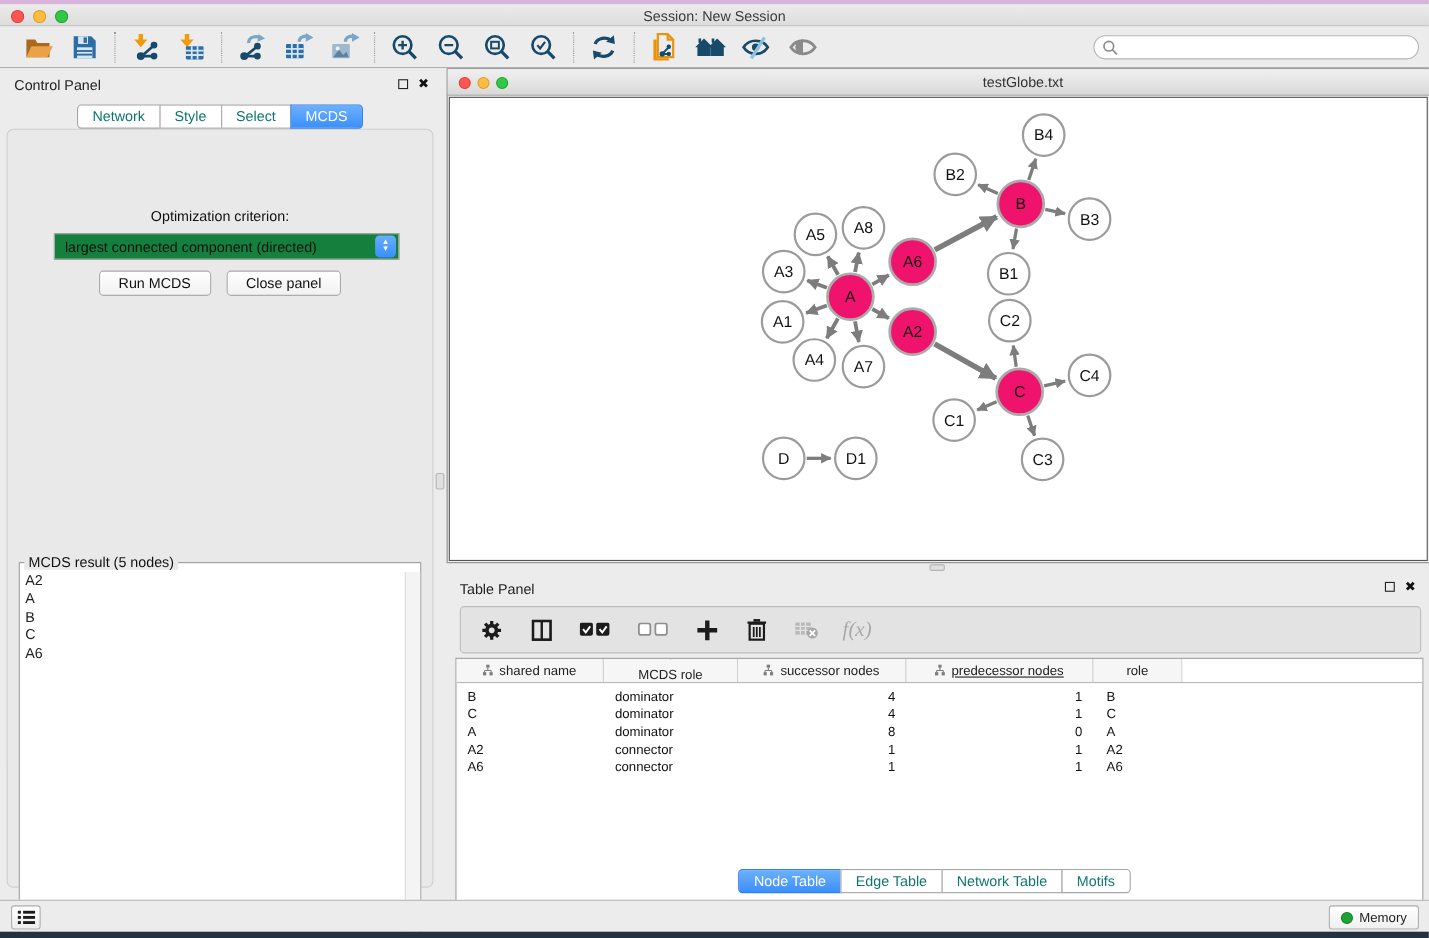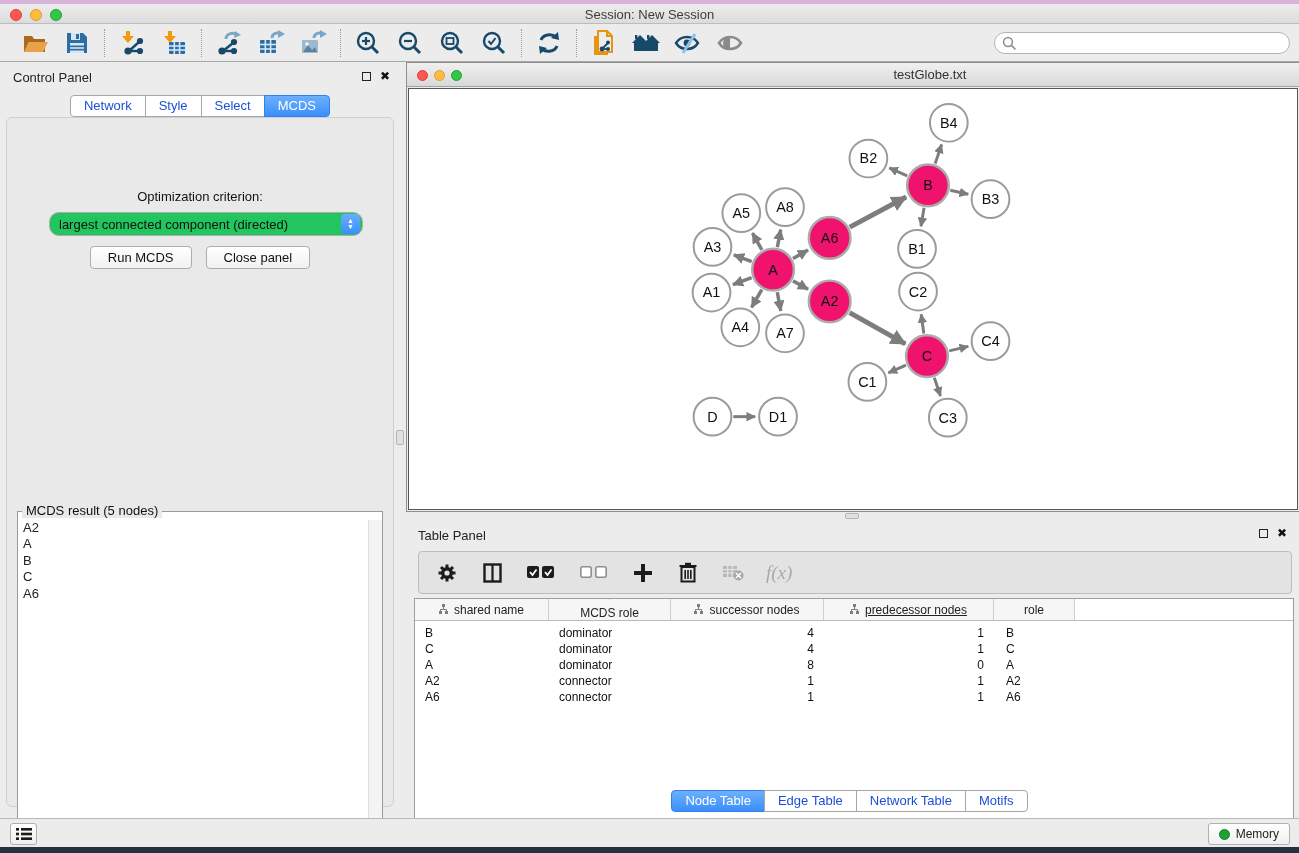--- a/index.html
+++ b/index.html
@@ -34,31 +34,31 @@
   
   .control-panel { position:absolute; left:0; top:62px; width:400px; height:756px; background:#ececec; }
   .panel-head { position:absolute; left:0; top:0; width:100%; height:28px; }
   .panel-title { position:absolute; left:13px; top:8px; font-size:13px; color:#222; }
   .panel-btns { position:absolute; right:10px; top:9px; display:flex; gap:9px; align-items:center; }
   .float-glyph { width:9px; height:9px; border:1.5px solid #222; display:inline-block; }
   .close-glyph { font-size:12px; font-weight:bold; color:#111; line-height:10px; }
 
   .seg-tabs { display:flex; }
   .seg-tab { height:22px; line-height:20px; padding:0 13px; background:#fff; border:1px solid #a6a6a6;
-    margin-left:-1px; font-size:13px; color:#1d4ed8; }
+    margin-left:-1px; font-size:13px; color:#0f766e; }
   .seg-tab:first-child { border-radius:4px 0 0 4px; margin-left:0; }
   .seg-tab:last-child { border-radius:0 4px 4px 0; }
   .seg-tab.selected { background:linear-gradient(#6cb0fc,#3b8ffb); border-color:#3080ee; color:#fff; }
   .cp-tabs { position:absolute; left:0; top:33px; width:100%; display:flex; justify-content:center; z-index:3; }
 
   .cp-body { position:absolute; left:6px; top:55px; width:388px; height:690px; background:#e9e9e9;
     border:1px solid #cfcfcf; border-radius:6px; }
   .opt-label { position:absolute; left:0; width:100%; top:71px; text-align:center; font-size:13px; color:#111; }
-  .dropdown { position:absolute; left:42px; top:94px; width:314px; height:24px; background:#22c55e;
-    border:1px solid #ababab; border-radius:10px; display:flex; align-items:center; }
+  .dropdown { position:absolute; left:42px; top:94px; width:314px; height:24px; background:#15803d;
+    border:1px solid #ababab; border-radius:0; display:flex; align-items:center; }
   .dropdown .dd-text { flex:1; padding-left:9px; font-size:13px; color:#111; white-space:nowrap; overflow:hidden; }
   .dd-stepper { width:19px; height:20px; margin-right:2px; border-radius:4px;
     background:linear-gradient(#69aefc,#3a8efb); display:flex; flex-direction:column; align-items:center; justify-content:center; color:#fff; }
   .dd-stepper span { font-size:7px; line-height:6px; }
   .cp-buttons { position:absolute; left:0; top:128px; width:100%; display:flex; justify-content:center; gap:14px; }
   .mac-btn { height:23px; background:linear-gradient(#ffffff,#f1f1f1); border:1px solid #adadad; border-radius:4px;
     font-size:13px; color:#111; padding:0 17px; line-height:21px; }
 
   .result-box { position:absolute; left:10px; top:393px; width:366px; height:345px;
     border:1px solid #9a9a9a; background:#fff; }

